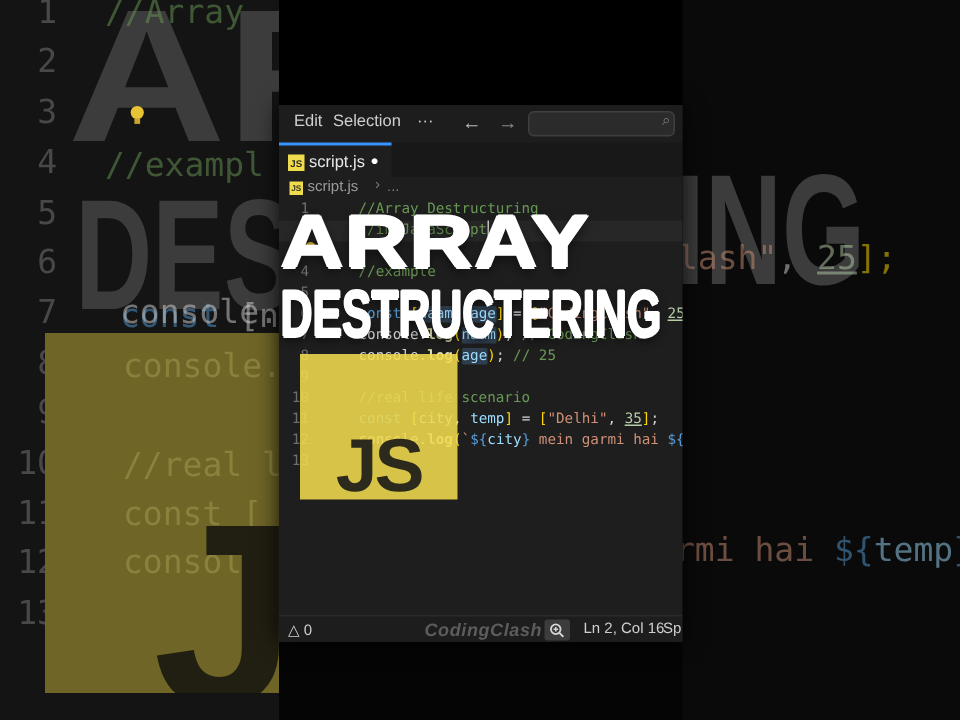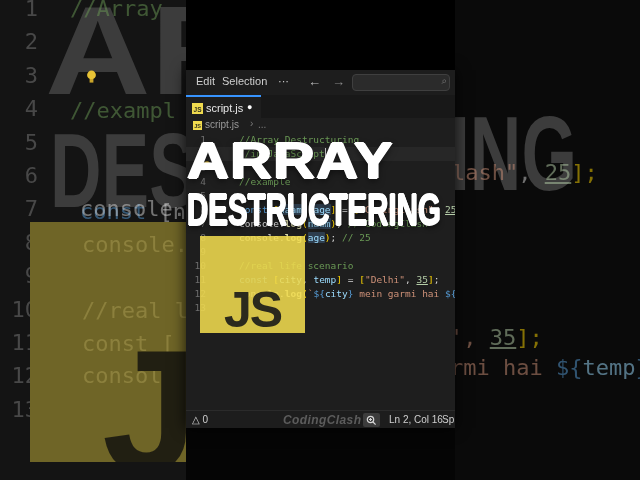--- a/index.html
+++ b/index.html
@@ -119,21 +119,20 @@
       <span class="through" style="left:52px;top:141px;">console</span>
       <span id="bg-js-letters">JS</span>
     </div>
   </div>
 
   <div id="bg-topright-black"></div>
 
   <div id="bg-right">
     <span class="bg-giant" style="left:-5px;top:101px;font-size:105px;transform:scaleX(.68);">ING</span>
     <span class="bg-mono" style="left:-3px;top:160px;"><span class="c-str">lash"</span><span class="c-pl">, </span><span class="c-num">25</span><span class="c-br">];</span></span>
-    <span class="bg-mono" style="left:-5px;top:325px;"><span class="c-str">', </span><span class="c-num">35</span><span class="c-br">];</span></span>
     <span class="bg-mono" style="left:-5px;top:355px;"><span class="c-str">rmi hai </span><span class="c-kw">${</span><span class="c-var">temp</span><span class="c-kw">}</span></span>
   </div>
 
   <div id="vscode">
 
     <div id="menubar">
       <span class="menu-item" style="left:10px;">Edit</span>
       <span class="menu-item" style="left:36px;">Selection</span>
       <span class="menu-item" style="left:92px;">···</span>
       <span id="nav-back">←</span>

